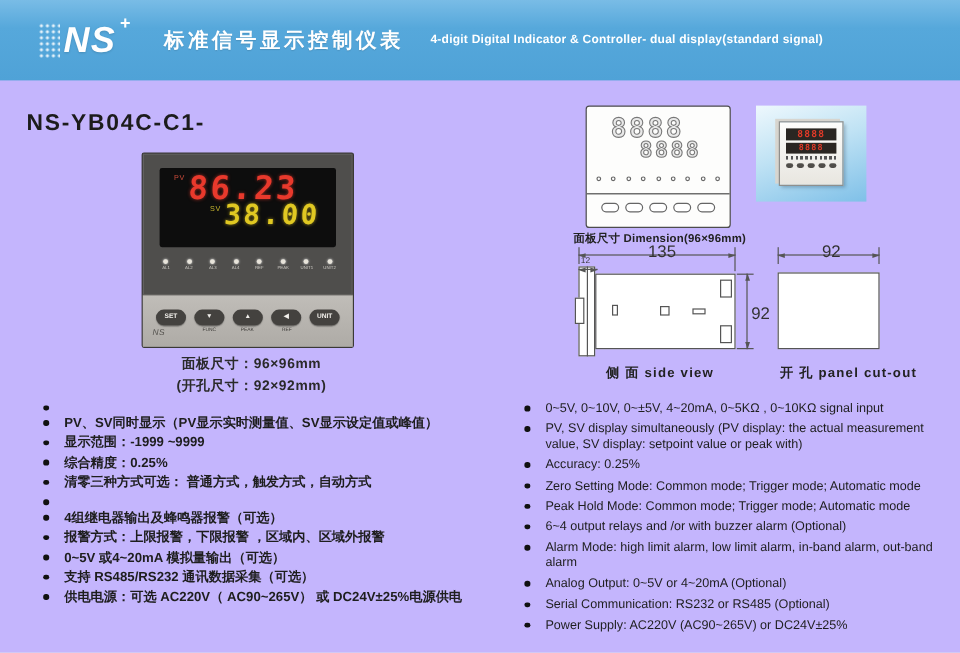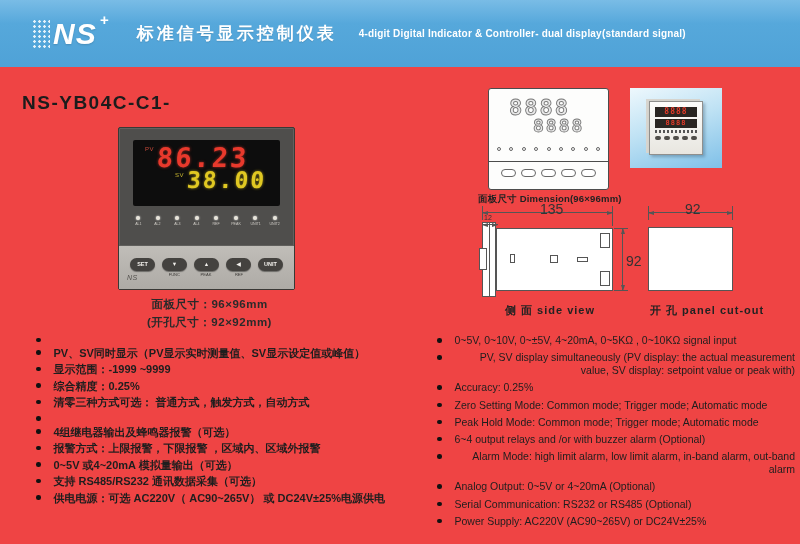--- a/index.html
+++ b/index.html
@@ -1,19 +1,19 @@
 <!DOCTYPE html>
 <html><head>
 <meta charset="utf-8">
 <style>
   * { margin:0; padding:0; box-sizing:border-box; }
   html,body { background:#e9e9e7; }
   .page {
     position:relative; width:800px; height:544px; margin:0 auto;
-    background:#ef4444; overflow:hidden;
+    background:#c4b5fd; overflow:hidden;
     font-family:"Liberation Sans", sans-serif; color:#222;
   }
 
   
   .header {
     position:absolute; left:0; top:0; width:800px; height:67px;
     background:linear-gradient(180deg,#79bce6 0%, #56a8db 35%, #4fa2d7 100%);
     display:flex; align-items:center; padding:0 18px;
   }
   .logo { position:relative; display:flex; align-items:flex-end; margin-left:14px; }
@@ -149,21 +149,21 @@
   .drawing-caption { position:absolute; font-size:11px; font-weight:bold; color:#222; letter-spacing:1px; }
 
   
   .features { position:absolute; list-style:none; }
   .features li { display:flex; margin-bottom:0; }
   .features .bullet { width:4.5px; height:4.5px; border-radius:50%; background:#111; flex-shrink:0; margin-right:13px; }
   .features-cn { left:36px; top:334px; width:400px; }
   .features-cn li { font-size:11px; font-weight:bold; line-height:12px; margin-bottom:4.6px; color:#1e1e1e; }
   .features-cn .bullet { margin-top:3.5px; }
   .features-en { left:437px; top:334px; width:358px; }
-  .features-en li { font-size:10.5px; line-height:13px; margin-bottom:4.2px; color:#1e1e1e;text-align:right; }
+  .features-en li { font-size:10.5px; line-height:13px; margin-bottom:4.2px; color:#1e1e1e; }
   .features-en .bullet { margin-top:4px; }
 </style>
 </head>
 <body>
 
 <div class="page">
 
   <div class="header">
     <div class="logo">
       <span class="logo-dots"></span>

